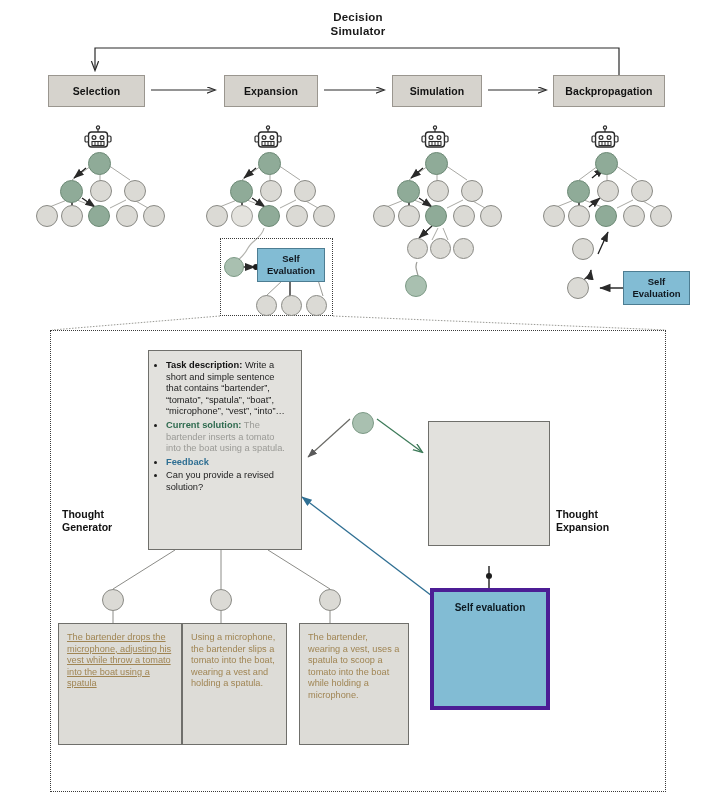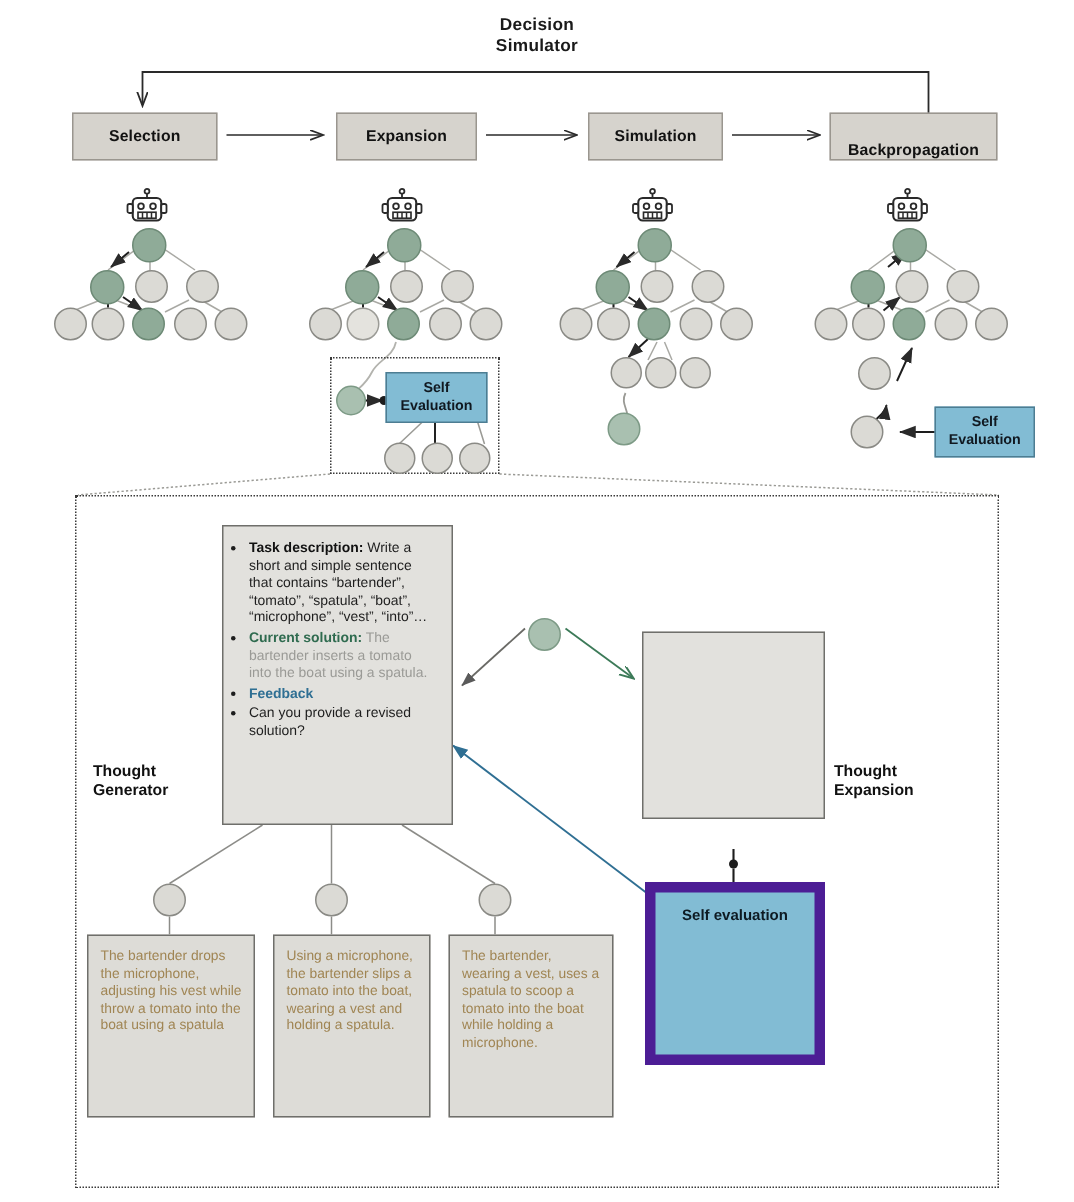--- a/index.html
+++ b/index.html
@@ -46,21 +46,21 @@
   .lbl-bold{font-weight:bold;color:#111;}
   .lbl-green{font-weight:bold;color:#2f6b4f;}
   .lbl-blue{font-weight:bold;color:#2f6f93;}
   .txt-grey{color:#9a9a96;}
 
   .side-label{font-size:10.5px;font-weight:bold;line-height:13px;color:#111;}
 
   .sol-box{background:#dddcd7;border:1px solid #6f6f6b;box-sizing:border-box;
       font-size:9.2px;line-height:11.6px;color:#a08553;padding:8px 7px 6px 8px;}
 
-  .se-panel{background:#82bcd4;border:7px solid #4c1d95;box-sizing:border-box;
+  .se-panel{background:#82bcd4;border:4px solid #4c1d95;box-sizing:border-box;
       padding:8px 8px 8px 8px;}
   .se-title{font-size:10px;font-weight:bold;color:#0d1a22;text-align:center;
       margin:2px 0 5px 0;}
   .se-list{font-size:9.2px;line-height:11.6px;color:#10212b;}
 </style>
 </head>
 <body>
 
 <div class="abs" id="diagram-title">
   <div>Decision</div>
@@ -69,21 +69,21 @@
 
 <div class="abs stage-box" style="left:48px;top:75px;width:95px;">
   <span>Selection</span>
 </div>
 <div class="abs stage-box" style="left:224px;top:75px;width:92px;">
   <span>Expansion</span>
 </div>
 <div class="abs stage-box" style="left:392px;top:75px;width:88px;">
   <span>Simulation</span>
 </div>
-<div class="abs stage-box" style="left:553px;top:75px;width:110px;align-items:flex-end;">
+<div class="abs stage-box" style="left:553px;top:75px;width:110px;">
   <span>Backpropagation</span>
 </div>
 
 <svg class="ov" width="716" height="801">
   <defs>
     <marker id="ah" markerWidth="9" markerHeight="9" refX="7.5" refY="3" orient="auto">
       <path d="M0,0 L8,3 L0,6" fill="none" stroke="#2a2a2a" stroke-width="1"></path>
     </marker>
     <marker id="ahf" markerWidth="9" markerHeight="9" refX="7.5" refY="3" orient="auto">
       <path d="M0,0 L8,3 L0,6 Z" fill="#2a2a2a"></path>
@@ -380,21 +380,21 @@
 </div>
 
 <div class="abs se-panel" style="left:430px;top:588px;width:120px;height:122px;">
   <div class="se-title">Self evaluation</div>
 </div>
 
 <div class="node grey abs" style="left:102px;top:589px;width:22px;height:22px;"></div>
 <div class="node grey abs" style="left:210px;top:589px;width:22px;height:22px;"></div>
 <div class="node grey abs" style="left:319px;top:589px;width:22px;height:22px;"></div>
 
-<div class="abs sol-box" style="left:58px;top:623px;width:112px;height:122px;">
+<div class="abs sol-box" style="left:58px;top:623px;width:124px;height:122px;text-decoration:underline;">
   <span>The bartender drops the microphone, adjusting his vest while throw a tomato into the boat using a spatula</span>
 </div>
 <div class="abs sol-box" style="left:182px;top:623px;width:105px;height:122px;">
   <span>Using a microphone, the bartender slips a tomato into the boat, wearing a vest and holding a spatula.</span>
 </div>
 <div class="abs sol-box" style="left:299px;top:623px;width:110px;height:122px;">
   <span>The bartender, wearing a vest, uses a spatula to scoop a tomato into the boat while holding a microphone.</span>
 </div>
 
 </body></html>

